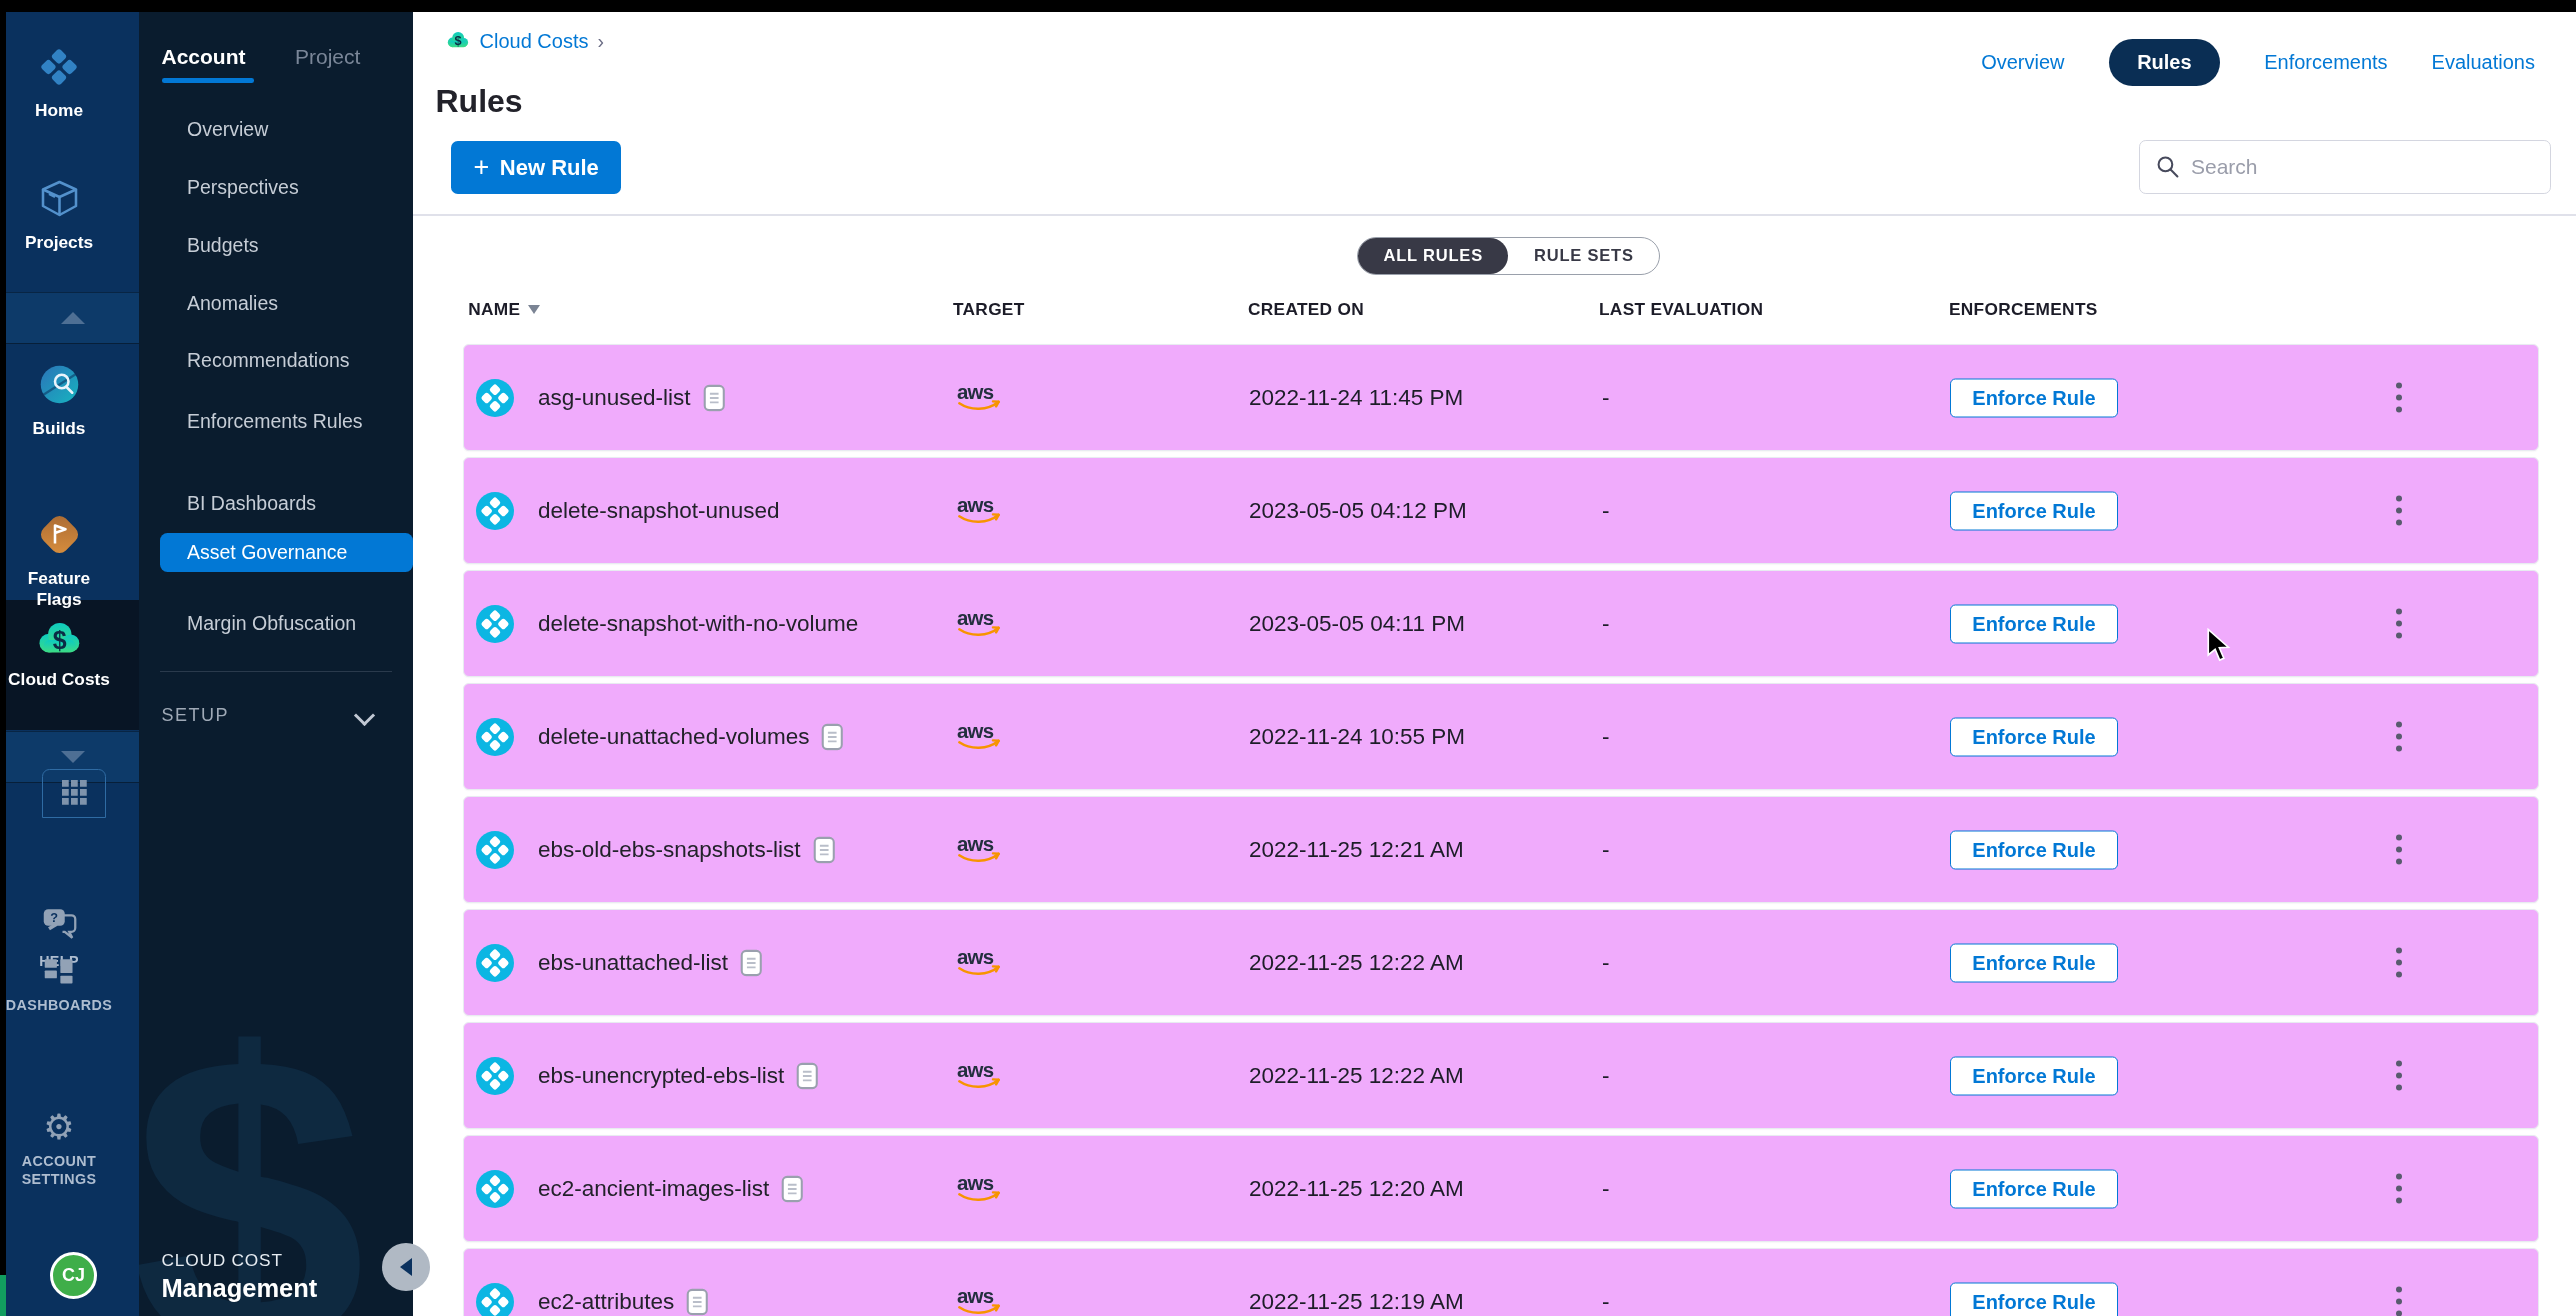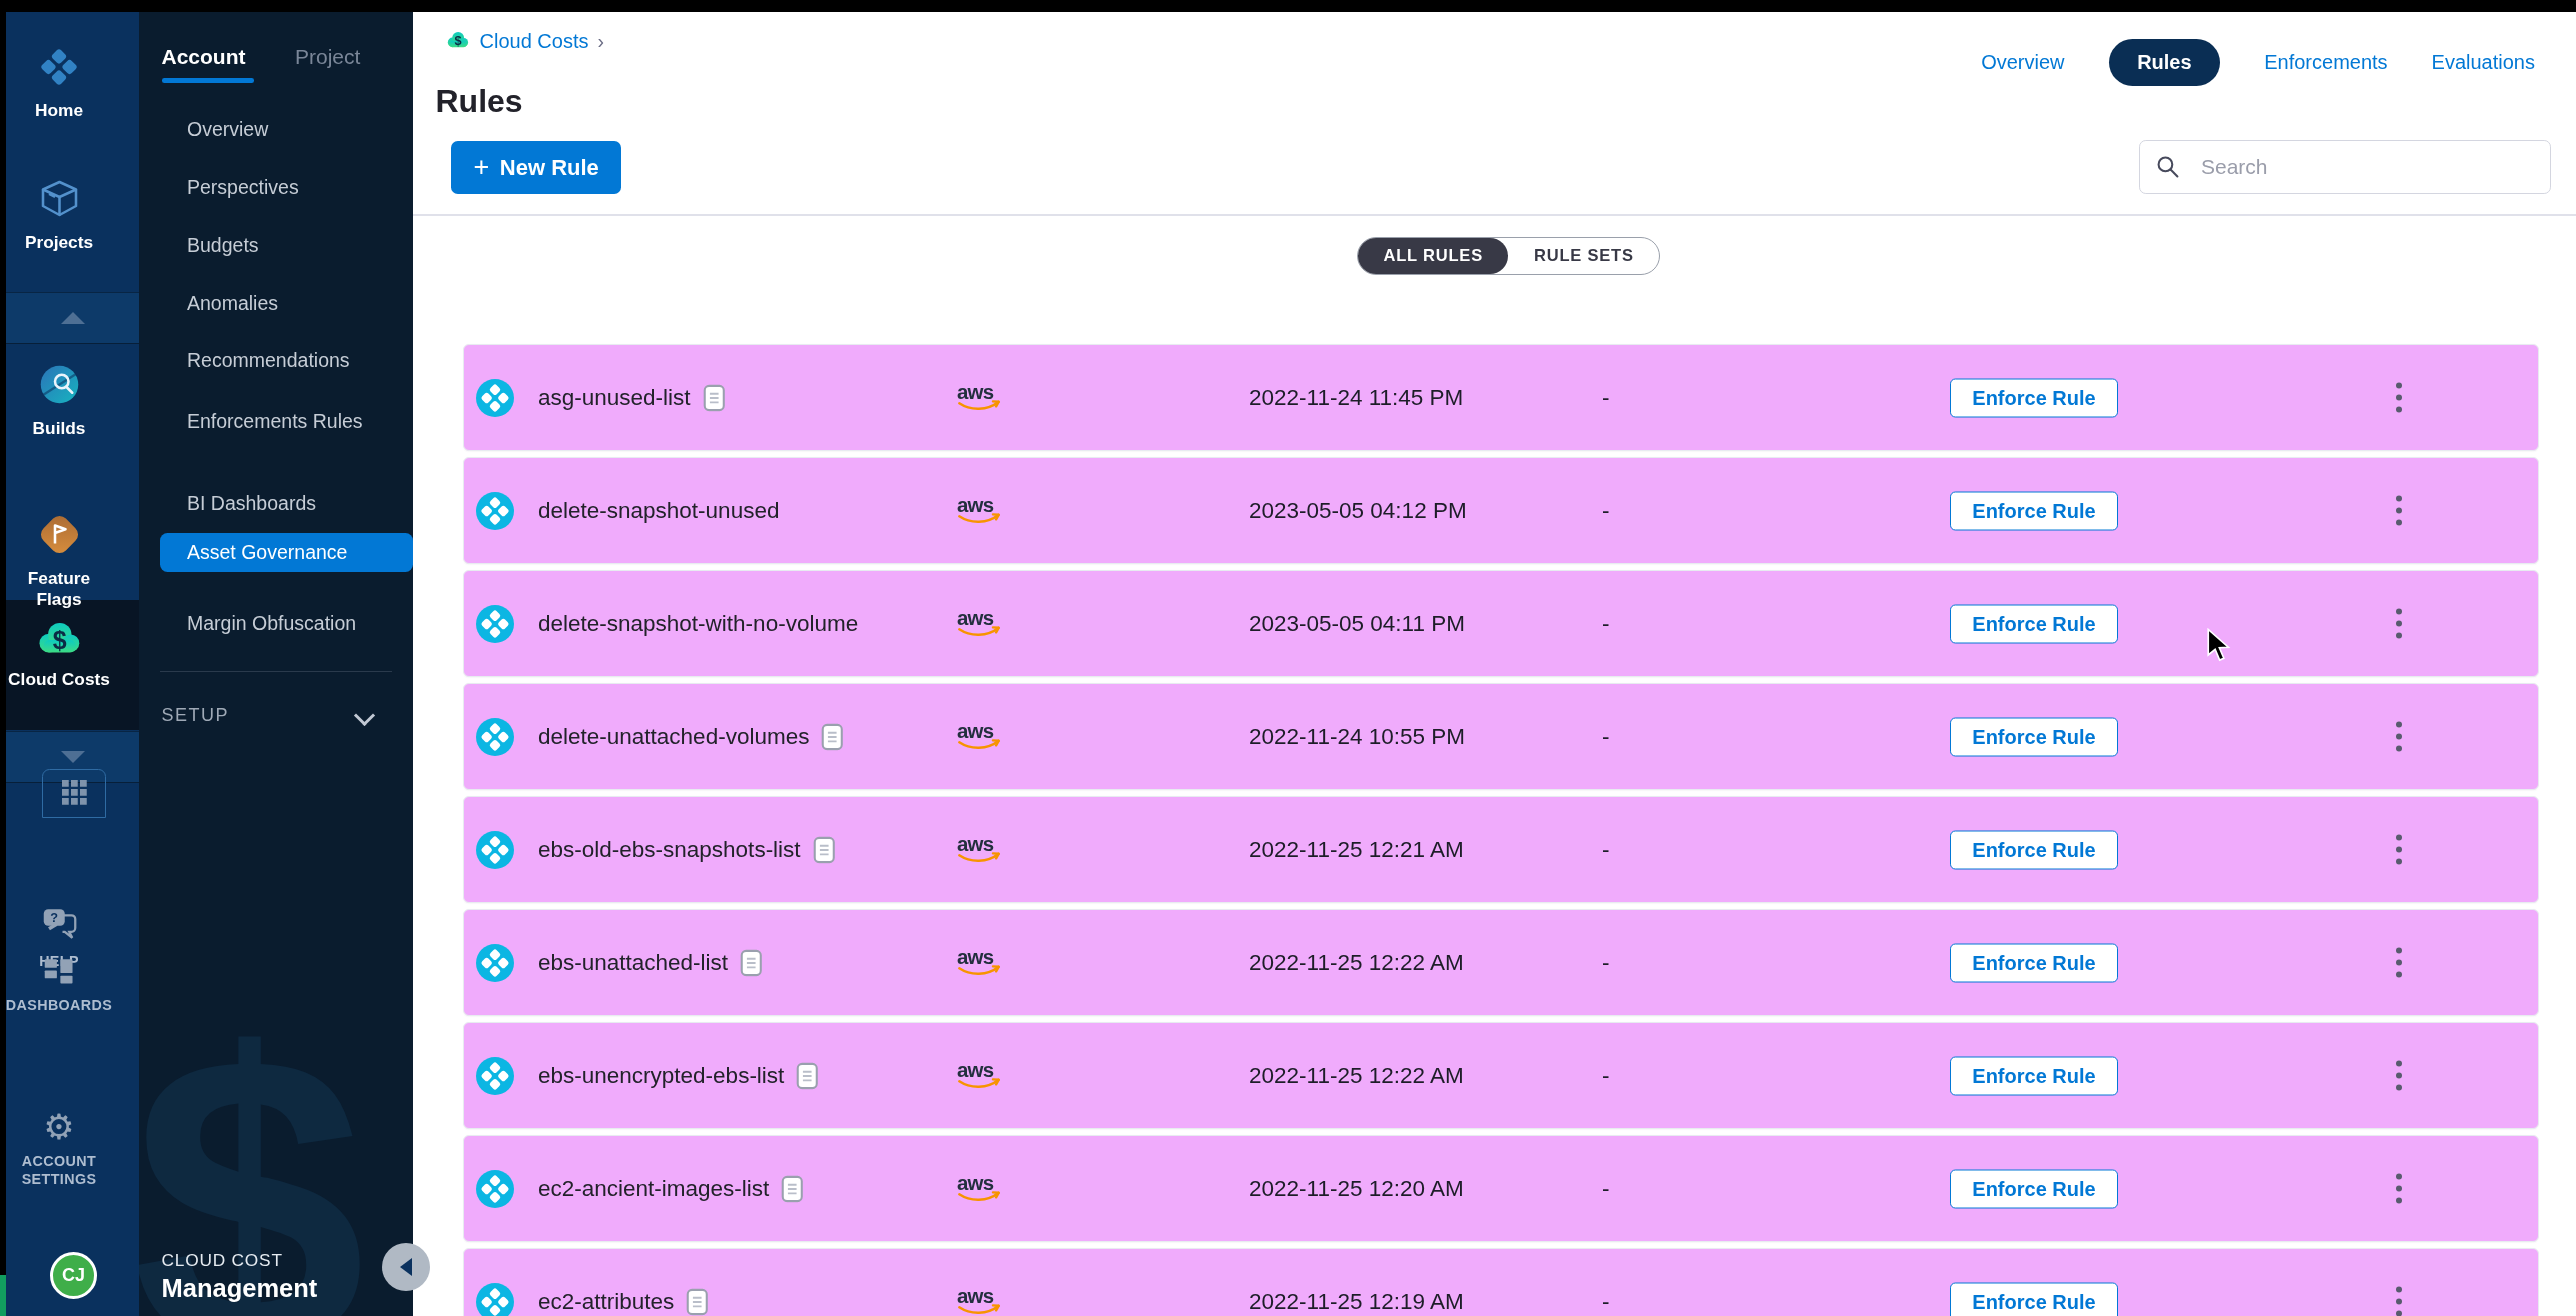--- a/index.html
+++ b/index.html
@@ -54,21 +54,21 @@
   .page-title{position:absolute;left:22.5px;top:50px;font-size:32px;font-weight:700;color:#22222a;}
   .top-tabs{position:absolute;right:41px;top:27px;display:flex;align-items:center;gap:44px;}
   .top-tab{color:#0278d5;font-size:20px;font-weight:500;cursor:pointer;}
   .top-tab.pill{background:#0a2e54;color:#fff;border-radius:24px;padding:12px 28.6px;font-weight:600;}
   .toolbar-btn{position:absolute;left:38px;top:129px;height:53px;background:#0278d5;border:none;border-radius:6.8px;
                color:#fff;font-size:22px;font-weight:600;padding:0 22.5px;display:flex;align-items:center;gap:10.5px;cursor:pointer;
                font-family:inherit;}
   .toolbar-btn .plus{font-size:27px;font-weight:400;line-height:27px;}
   .search-box{position:absolute;right:25.5px;top:128px;width:412px;height:54px;border:1.5px solid #d4d6e0;border-radius:6.8px;
               display:flex;align-items:center;box-sizing:border-box;background:#fff;}
-  .search-box input{border:none;outline:none;font-size:21px;color:#22222a;flex:1;margin-left:19px;font-family:inherit;}
+  .search-box input{border:none;outline:none;font-size:21px;color:#22222a;flex:1;margin-left:9px;font-family:inherit;}
   .search-box input::placeholder{color:#9a9daa;}
   .hdr-divider{position:absolute;left:0;top:202px;width:2163px;height:1.5px;background:#e0e1ea;}
 
   .toggle-group{position:absolute;left:944px;top:225px;display:flex;align-items:center;border:1.5px solid #9aa0ab;border-radius:19.5px;background:#fff;}
   .toggle-opt{font-size:16.5px;font-weight:800;letter-spacing:0.8px;padding:8.3px 25.5px;border-radius:18px;cursor:pointer;}
   .toggle-opt.sel{background:#383946;color:#fff;}
   .toggle-opt.unsel{color:#383946;}
 
   .thead{position:absolute;left:50px;top:287px;width:2076px;height:30px;}
   .th{position:absolute;font-size:17.3px;font-weight:700;color:#1c1c28;letter-spacing:0.3px;display:flex;align-items:center;gap:7.5px;cursor:pointer;}
@@ -321,20 +321,30 @@
       <input type="text" placeholder="Search" style="">
     </div>
 
     <div class="hdr-divider"></div>
 
     <div class="toggle-group">
       <span class="toggle-opt sel">ALL RULES</span>
       <span class="toggle-opt unsel">RULE SETS</span>
     </div>
 
+    <div class="thead">
+      <span class="th" style="left:5.3px">
+        <span>NAME</span>
+        <span class="sort-caret"></span>
+      </span>
+      <span class="th" style="left:490px">TARGET</span>
+      <span class="th" style="left:785px">CREATED ON</span>
+      <span class="th" style="left:1136px">LAST EVALUATION</span>
+      <span class="th" style="left:1486px">ENFORCEMENTS</span>
+    </div>
 
     <div class="rows">
   <div class="row">
     <span class="cell rule-badge">
       <svg width="38" height="38" viewBox="0 0 50 50">
         <circle cx="25" cy="25" r="25" fill="#0cb6e3"></circle>
         <g transform="rotate(45 25 25)" fill="#fff">
           <rect x="11.5" y="11.5" width="11.5" height="11.5" rx="3.2"></rect>
                 <rect x="27" y="11.5" width="11.5" height="11.5" rx="3.2"></rect>
           <rect x="11.5" y="27" width="11.5" height="11.5" rx="3.2"></rect>

